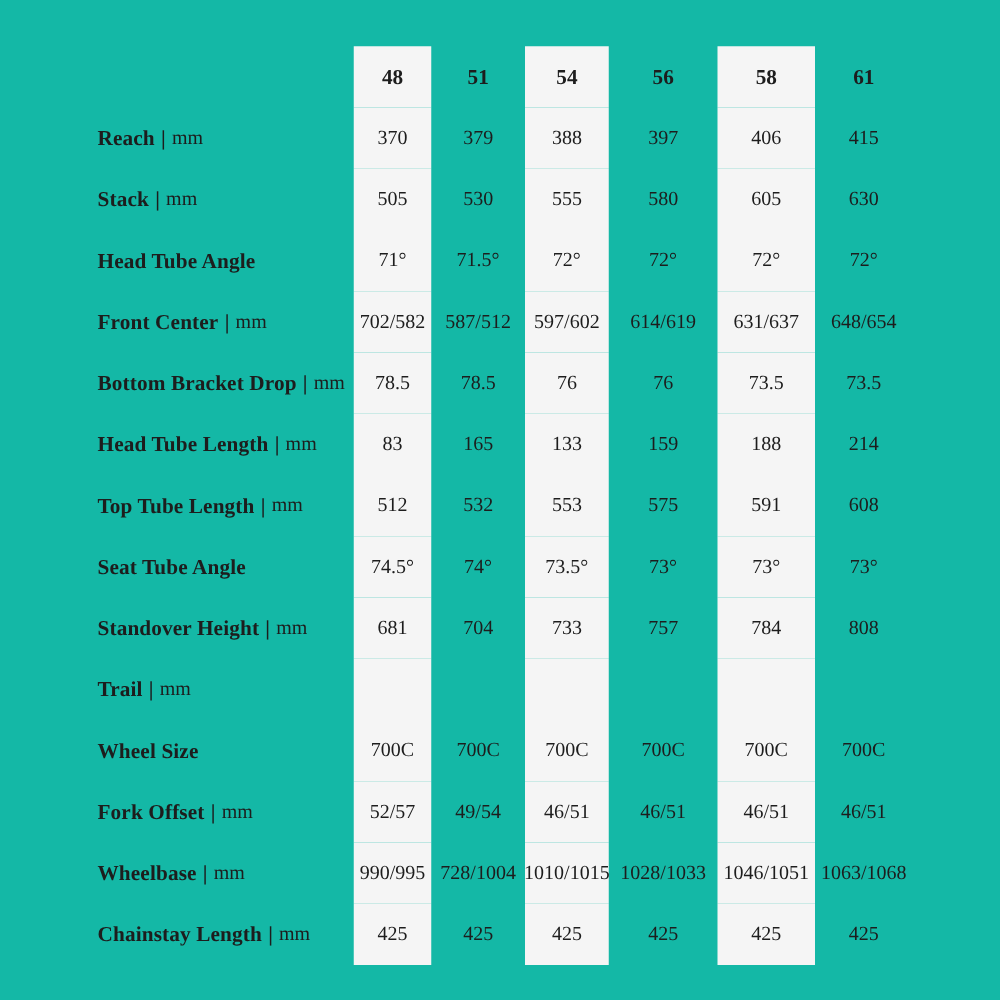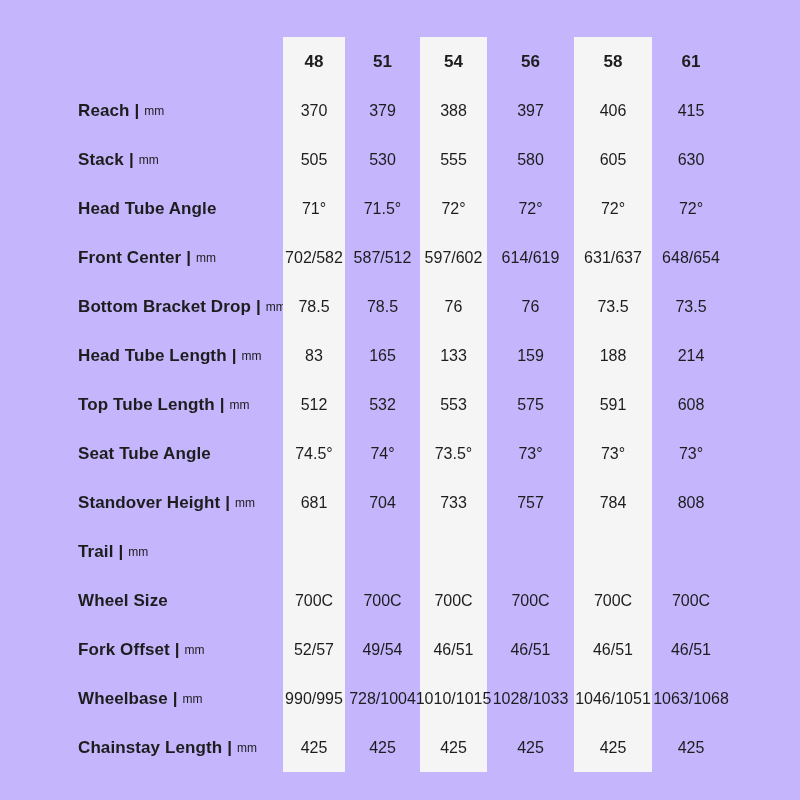--- a/index.html
+++ b/index.html
@@ -1,21 +1,21 @@
 <!DOCTYPE html>
 <html><head>
 <meta charset="utf-8">
 <style>
   html, body { margin: 0; padding: 0; background: #ffffff; }
   .page {
     position: relative;
     width: 800px;
     height: 800px;
-    background: #c4b5fd;
-    font-family: Liberation Sans, sans-serif;
+    background: #14b8a6;
+    font-family: Liberation Serif, serif;
     color: #1d1d1d;
     overflow: hidden;
   }
   .grid {
     position: absolute;
     left: 78px;
     top: 37px;
     display: grid;
     grid-template-columns: 205px 62px 75px 67px 87px 78px 78px;
     grid-auto-rows: 49px;
@@ -28,21 +28,21 @@
     white-space: nowrap;
     font-size: 16px;
     color: #1d1d1d;
   }
   .cell > span { flex-shrink: 0; }
   .sh { background: #f5f5f5; }
   .head { font-weight: 700; font-size: 17px; }
   .label-cell { justify-content: flex-start; }
   .lname { font-weight: 700; font-size: 17px; letter-spacing: 0.1px; }
   .sep { font-weight: 700; font-size: 17px; margin: 0 5px; }
-  .unit { font-weight: 400; font-size: 12px; }
+  .unit { font-weight: 400; font-size: 16px; }
 </style>
 </head>
 <body>
 
 <div class="page">
   <div class="grid">
 
     <div class="cell label-cell"></div>
     <div class="cell head sh">
         <span>48</span>

